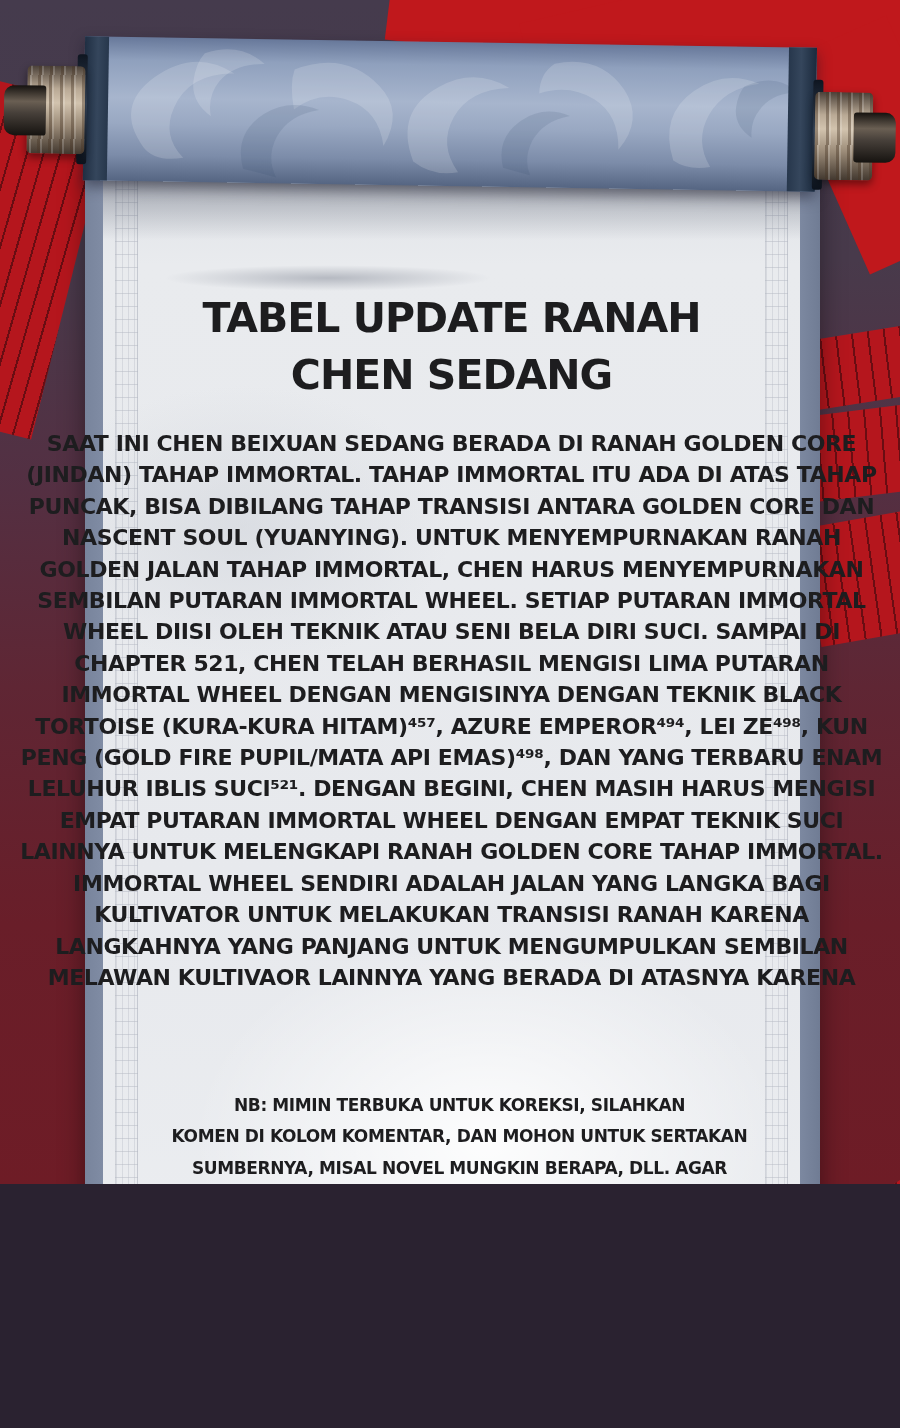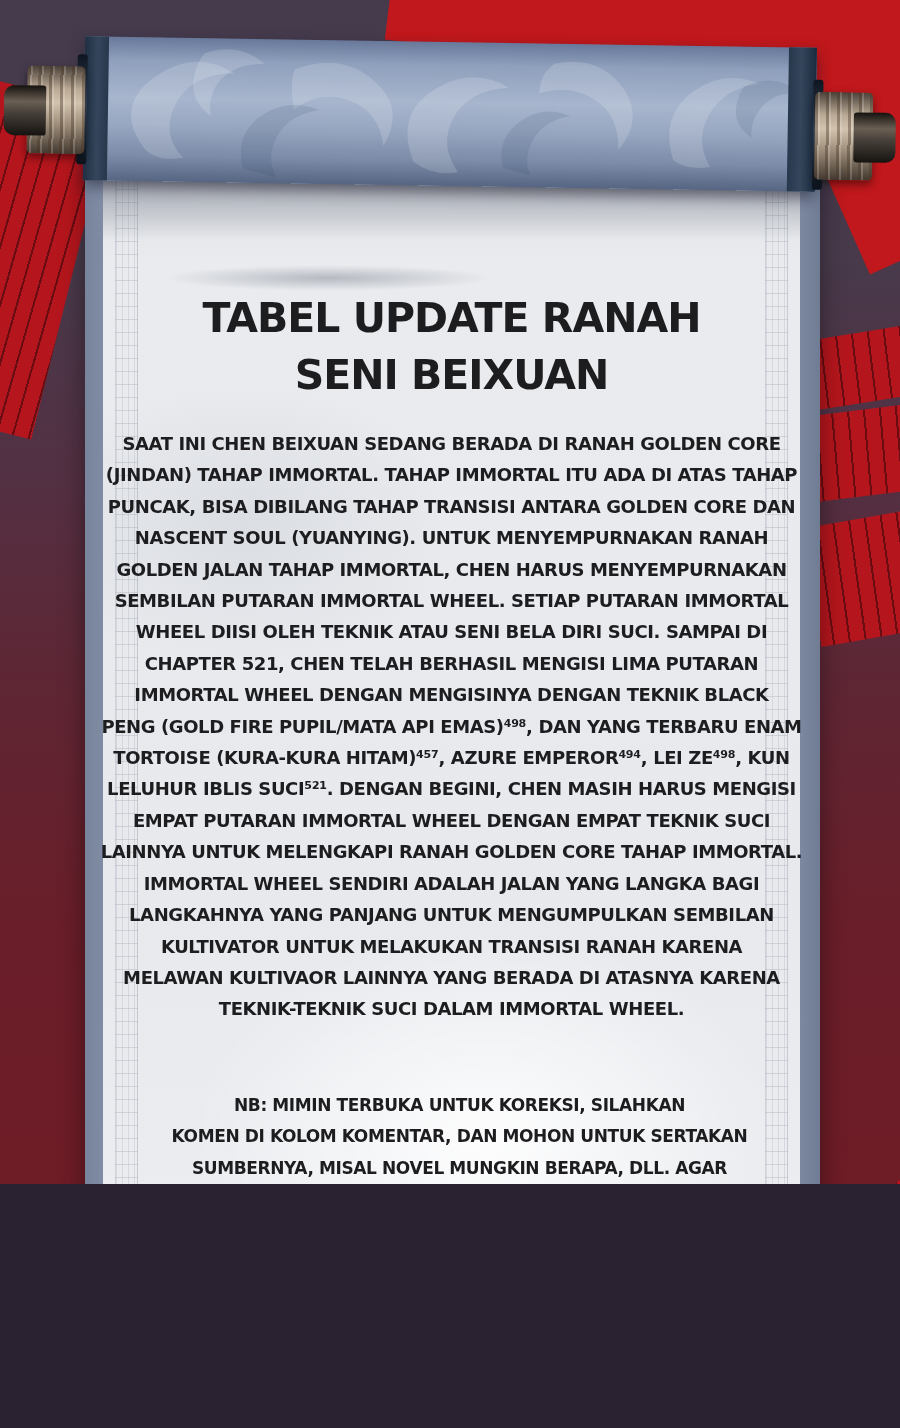--- a/index.html
+++ b/index.html
@@ -90,21 +90,21 @@
   .collar-left{left:77px;top:60px;border-radius:3px;}
   .collar-right{left:813px;top:74px;border-radius:3px;}
   
   .content{position:absolute;left:0;top:0;width:100%;height:100%;color:#1d1d1f;}
   .title{
     position:absolute;left:50%;top:120px;transform:translateX(-50%);
     text-align:center;font-weight:700;font-size:41px;line-height:57px;letter-spacing:-1px;white-space:nowrap;
   }
   .body-block{
     position:absolute;left:50%;top:258px;transform:translateX(-50%);
-    text-align:center;font-weight:700;font-size:18px;line-height:31.4px;letter-spacing:-0.4px;
+    text-align:center;font-weight:700;font-size:22px;line-height:31.4px;letter-spacing:-0.4px;
   }
   .body-block .line{white-space:nowrap;}
   .nb-block{
     position:absolute;left:50%;top:920px;transform:translateX(-50%);
     text-align:center;font-weight:700;font-size:17px;line-height:31.4px;letter-spacing:-0.4px;
   }
   .nb-block .line{white-space:nowrap;margin-left:16px;}
   .signature{
     position:absolute;right:110px;top:1100px;
     font-weight:700;font-size:25px;letter-spacing:0;
@@ -133,43 +133,42 @@
 
   <div class="paper">
     <div class="meander meander-left"></div>
     <div class="meander meander-right"></div>
     <div class="paper-shade-top"></div>
     <div class="smudge"></div>
 
     <div class="content">
       <div class="title">
         <div>TABEL UPDATE RANAH</div>
-        <div>SENI BEIXUAN</div>
+        <div>CHEN SEDANG</div>
       </div>
 
       <div class="body-block">
           <div class="line">SAAT INI CHEN BEIXUAN SEDANG BERADA DI RANAH GOLDEN CORE</div>
           <div class="line">(JINDAN) TAHAP IMMORTAL. TAHAP IMMORTAL ITU ADA DI ATAS TAHAP</div>
           <div class="line">PUNCAK, BISA DIBILANG TAHAP TRANSISI ANTARA GOLDEN CORE DAN</div>
           <div class="line">NASCENT SOUL (YUANYING). UNTUK MENYEMPURNAKAN RANAH</div>
           <div class="line">GOLDEN JALAN TAHAP IMMORTAL, CHEN HARUS MENYEMPURNAKAN</div>
           <div class="line">SEMBILAN PUTARAN IMMORTAL WHEEL. SETIAP PUTARAN IMMORTAL</div>
           <div class="line">WHEEL DIISI OLEH TEKNIK ATAU SENI BELA DIRI SUCI. SAMPAI DI</div>
           <div class="line">CHAPTER 521, CHEN TELAH BERHASIL MENGISI LIMA PUTARAN</div>
           <div class="line">IMMORTAL WHEEL DENGAN MENGISINYA DENGAN TEKNIK BLACK</div>
+          <div class="line">TORTOISE (KURA-KURA HITAM)⁴⁵⁷, AZURE EMPEROR⁴⁹⁴, LEI ZE⁴⁹⁸, KUN</div>
           <div class="line">PENG (GOLD FIRE PUPIL/MATA API EMAS)⁴⁹⁸, DAN YANG TERBARU ENAM</div>
-          <div class="line">TORTOISE (KURA-KURA HITAM)⁴⁵⁷, AZURE EMPEROR⁴⁹⁴, LEI ZE⁴⁹⁸, KUN</div>
           <div class="line">LELUHUR IBLIS SUCI⁵²¹. DENGAN BEGINI, CHEN MASIH HARUS MENGISI</div>
           <div class="line">EMPAT PUTARAN IMMORTAL WHEEL DENGAN EMPAT TEKNIK SUCI</div>
           <div class="line">LAINNYA UNTUK MELENGKAPI RANAH GOLDEN CORE TAHAP IMMORTAL.</div>
           <div class="line">IMMORTAL WHEEL SENDIRI ADALAH JALAN YANG LANGKA BAGI</div>
+          <div class="line">KULTIVATOR UNTUK MELAKUKAN TRANSISI RANAH KARENA</div>
           <div class="line">LANGKAHNYA YANG PANJANG UNTUK MENGUMPULKAN SEMBILAN</div>
-          <div class="line">KULTIVATOR UNTUK MELAKUKAN TRANSISI RANAH KARENA</div>
           <div class="line">MELAWAN KULTIVAOR LAINNYA YANG BERADA DI ATASNYA KARENA</div>
-          <div class="line">TEKNIK-TEKNIK SUCI DALAM IMMORTAL WHEEL.</div>
         </div>
 
       <div class="nb-block">
           <div class="line">NB: MIMIN TERBUKA UNTUK KOREKSI, SILAHKAN</div>
           <div class="line">KOMEN DI KOLOM KOMENTAR, DAN MOHON UNTUK SERTAKAN</div>
           <div class="line">SUMBERNYA, MISAL NOVEL MUNGKIN BERAPA, DLL. AGAR</div>
           <div class="line">MIMIN BISA MENGKAJINYA UNTUK  MEREVISI NOTE INI.</div>
         </div>
 
       <div class="signature">- OGIK</div>

